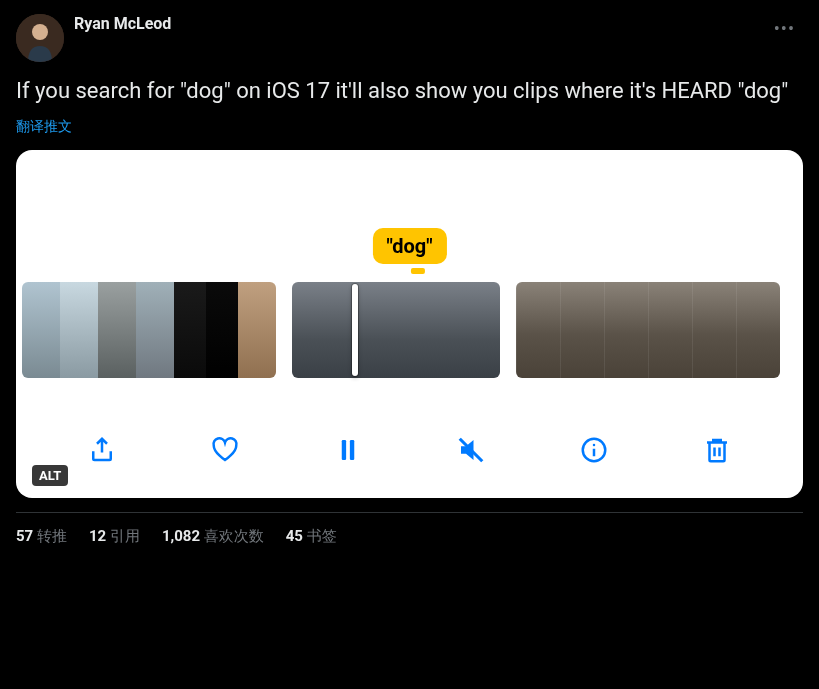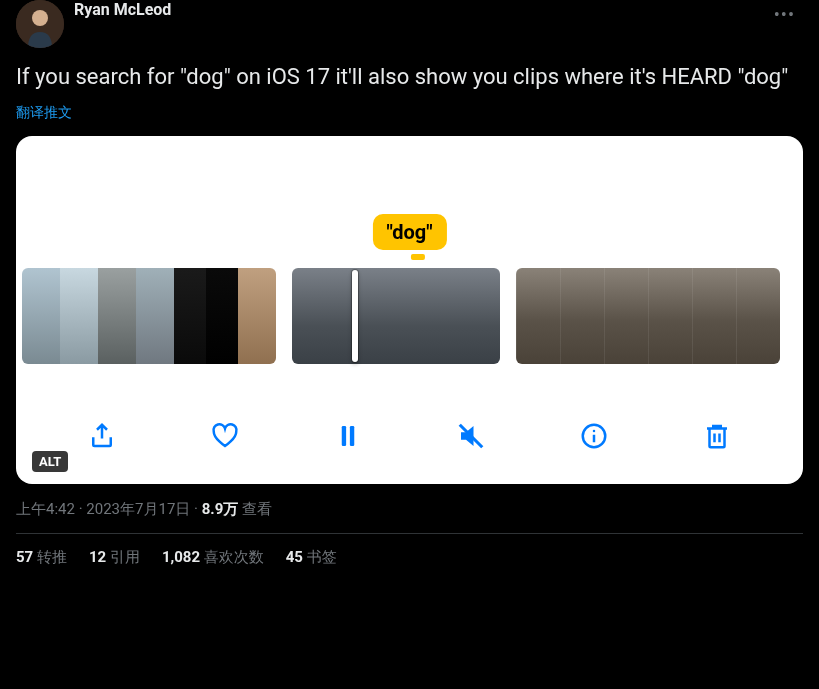--- a/index.html
+++ b/index.html
@@ -5,21 +5,21 @@
   * { box-sizing: border-box; margin: 0; padding: 0; }
   body {
     background: #000;
     color: #e7e9ea;
     font-family: -apple-system, BlinkMacSystemFont, "Segoe UI", Roboto, Helvetica, Arial, sans-serif;
     width: 819px;
     height: 689px;
     overflow: hidden;
   }
   .tweet {
-    padding: 0 16px;
+    padding: 14px 16px;
   }
   .header {
     display: flex;
     align-items: flex-start;
     gap: 10px;
   }
   .avatar {
     width: 48px;
     height: 48px;
     border-radius: 50%;
@@ -257,26 +257,20 @@
       <div class="tool-btn">
         <svg viewBox="0 0 24 24">
           <path d="M4 6 h16 M9 6 V4 h6 v2 M6 6 v14 a1 1 0 0 0 1 1 h10 a1 1 0 0 0 1 -1 V6 M10 10 v7 M14 10 v7"></path>
         </svg>
       </div>
     </div>
 
     <div class="alt-badge">ALT</div>
   </div>
 
-  <div class="meta">
-    <span>上午4:42</span>
-    · <span>2023年7月17日</span>
-    · <span class="views">8.9万</span>
-    <span>查看</span>
-  </div>
 
   <hr class="divider">
 
   <div class="stats">
     <span>
       <span class="num">57</span>
       <span>转推</span>
     </span>
     <span>
       <span class="num">12</span>

